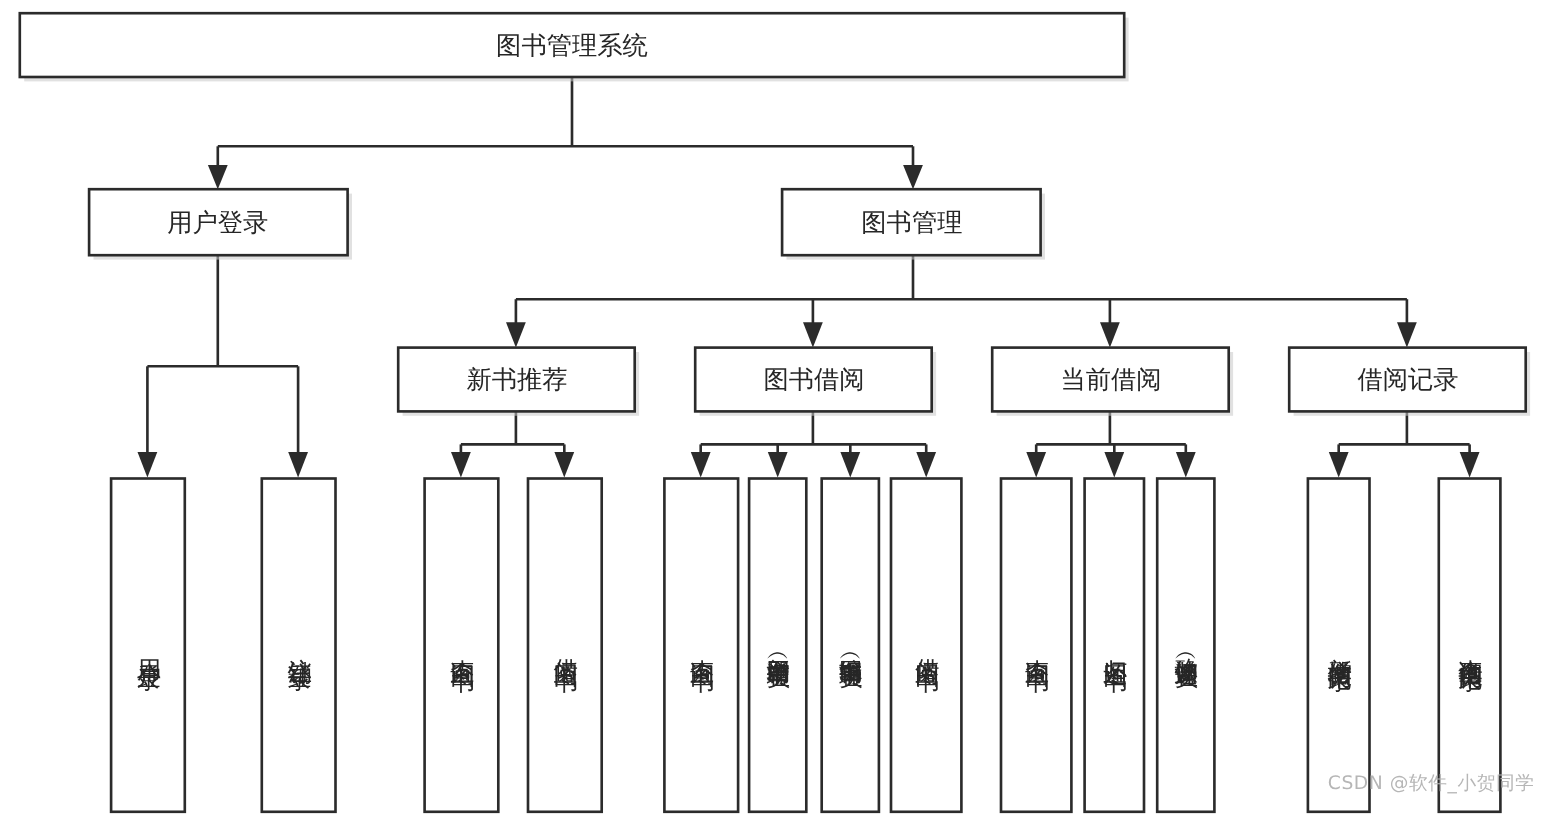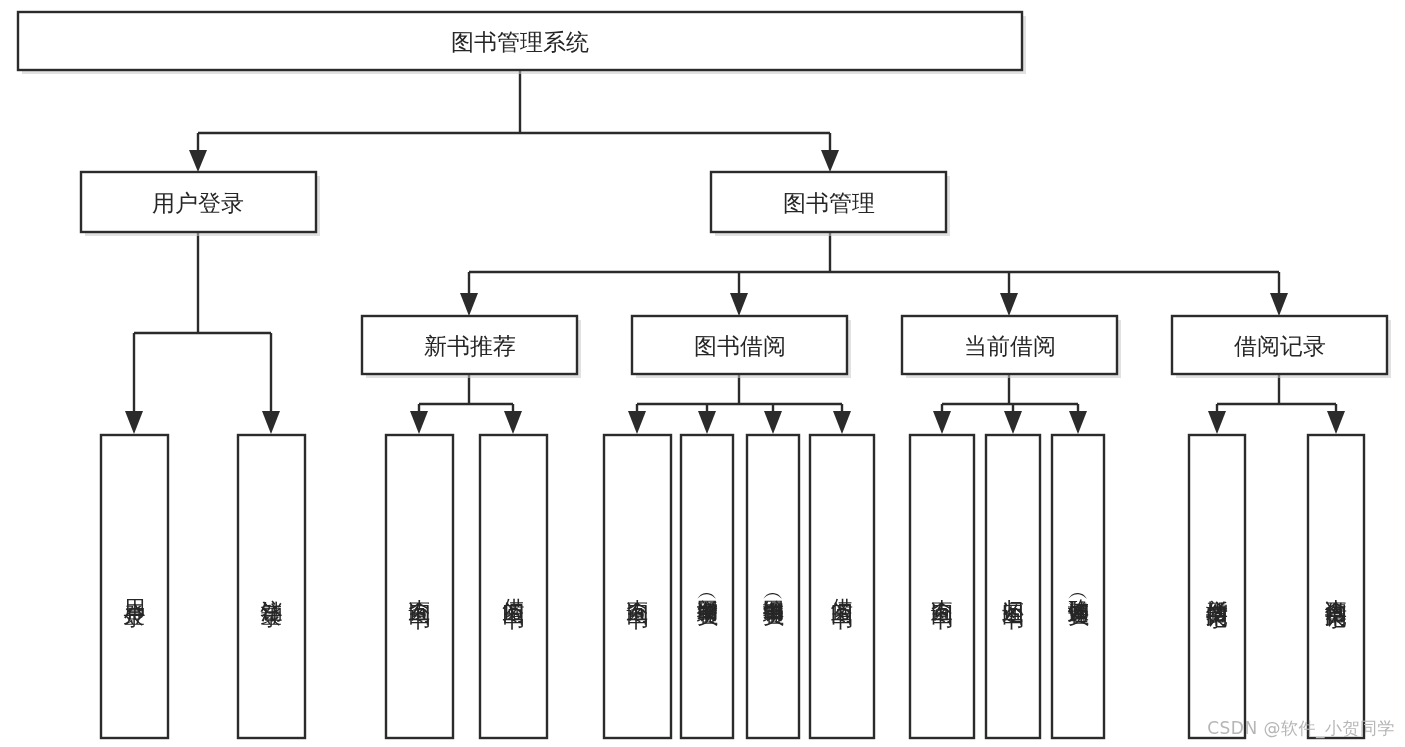--- a/index.html
+++ b/index.html
@@ -64,21 +64,21 @@
     letter-spacing: 3px;
     display: flex;
     align-items: center;
     justify-content: center;
     white-space: nowrap;
     pointer-events: none;
   }
   #watermark {
     position: absolute;
     right: 10px;
-    bottom: 7px;
+    bottom: 24px;
     font-family: "DejaVu Sans", "Liberation Sans", sans-serif;
     font-size: 17px;
     color: #b6b6b6;
     white-space: nowrap;
     letter-spacing: 0.5px;
     margin-top: 16px;
   }
 </style>
 </head>
 <body>

